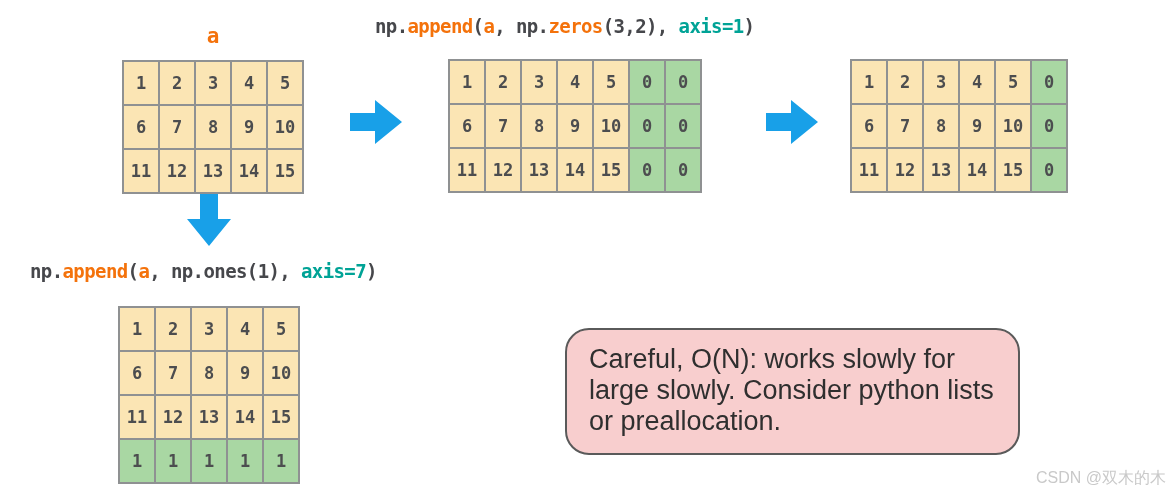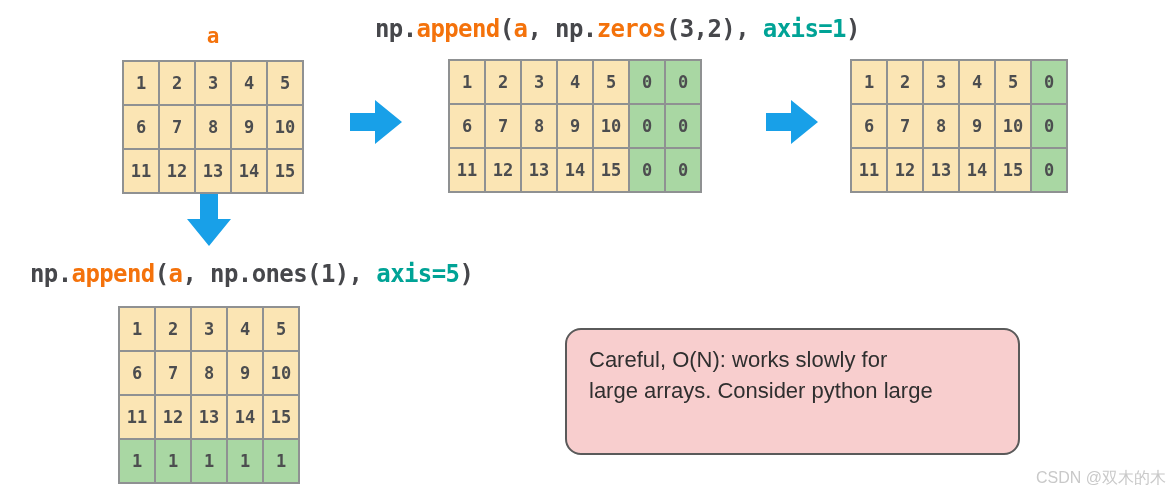--- a/index.html
+++ b/index.html
@@ -23,21 +23,21 @@
     background:#fff;
     overflow:hidden;
     font-family:"DejaVu Sans Mono","Liberation Mono",monospace;
   }
   .abs{position:absolute;}
 
   
   .code{
     font-family:"DejaVu Sans Mono","Liberation Mono",monospace;
     font-weight:bold;
-    font-size:24px;
+    font-size:19px;
     letter-spacing:-0.6px;
     white-space:nowrap;
     color:var(--code-dark);
   }
   .code .c-dark{color:var(--code-dark);}
   .code .c-orange{color:var(--code-orange);}
   .code .c-teal{color:var(--code-teal);}
 
   
   .label-a{
@@ -66,45 +66,45 @@
   }
   .cell.tan{background:var(--cell-tan);}
   .cell.green{background:var(--cell-green);}
 
   
   .note{
     box-sizing:border-box;
     width:455px;height:127px;
     background:var(--note-bg);
     border:2px solid var(--note-border);
-    border-radius:16px;
+    border-radius:24px;
     padding:14px 0 0 22px;
     font-family:"Liberation Sans","DejaVu Sans",sans-serif;
-    font-size:22px;
+    font-size:27px;
     line-height:31px;
     color:var(--note-text);
   }
 
   .watermark{
     font-family:"Liberation Sans","DejaVu Sans",sans-serif;
     font-size:16px;
     color:var(--watermark-gray);
     white-space:nowrap;
   }
   .arrow svg{display:block;}
 </style>
 </head>
 <body>
 
 <div class="canvas">
 
   <div class="abs label-a" style="left:122px;top:24px;width:182px;">a</div>
 
   <div class="abs code" style="left:375px;top:15px;"><span class="c-dark">np.</span><span class="c-orange">append</span><span class="c-dark">(</span><span class="c-orange">a</span><span class="c-dark">, np.</span><span class="c-orange">zeros</span><span class="c-dark">(3,2), </span><span class="c-teal">axis=1</span><span class="c-dark">)</span></div>
-  <div class="abs code" style="left:30px;top:260px;"><span class="c-dark">np.</span><span class="c-orange">append</span><span class="c-dark">(</span><span class="c-orange">a</span><span class="c-dark">, np.ones(1), </span><span class="c-teal">axis=5</span><span class="c-dark">)</span></div>
+  <div class="abs code" style="left:30px;top:260px;"><span class="c-dark">np.</span><span class="c-orange">append</span><span class="c-dark">(</span><span class="c-orange">a</span><span class="c-dark">, np.ones(1), </span><span class="c-teal">axis=7</span><span class="c-dark">)</span></div>
 
   <div class="abs grid" style="left: 122px; top: 60px; grid-template-columns: repeat(5, 34px);">
       <div class="cell tan">1</div>
       <div class="cell tan">2</div>
       <div class="cell tan">3</div>
       <div class="cell tan">4</div>
       <div class="cell tan">5</div>
       <div class="cell tan">6</div>
       <div class="cell tan">7</div>
       <div class="cell tan">8</div>
@@ -193,18 +193,19 @@
     </svg>
   </div>
   <div class="abs arrow" style="left:185px;top:194px;">
     <svg width="48" height="52" viewBox="0 0 48 52">
       <polygon points="15,0 33,0 33,25 46,25 24,52 2,25 15,25" fill="var(--arrow-blue)"></polygon>
     </svg>
   </div>
 
   <div class="abs note" style="left:565px;top:328px;">
       <div>Careful, O(N): works slowly for</div>
-      <div>large arrays. Consider python large</div>
+      <div>large slowly. Consider python lists</div>
+      <div>or preallocation.</div>
     </div>
 
   <div class="abs watermark" style="right:4px;bottom:2px;margin-top:42px;">CSDN @双木的木</div>
 
 </div>
 
 </body></html>

